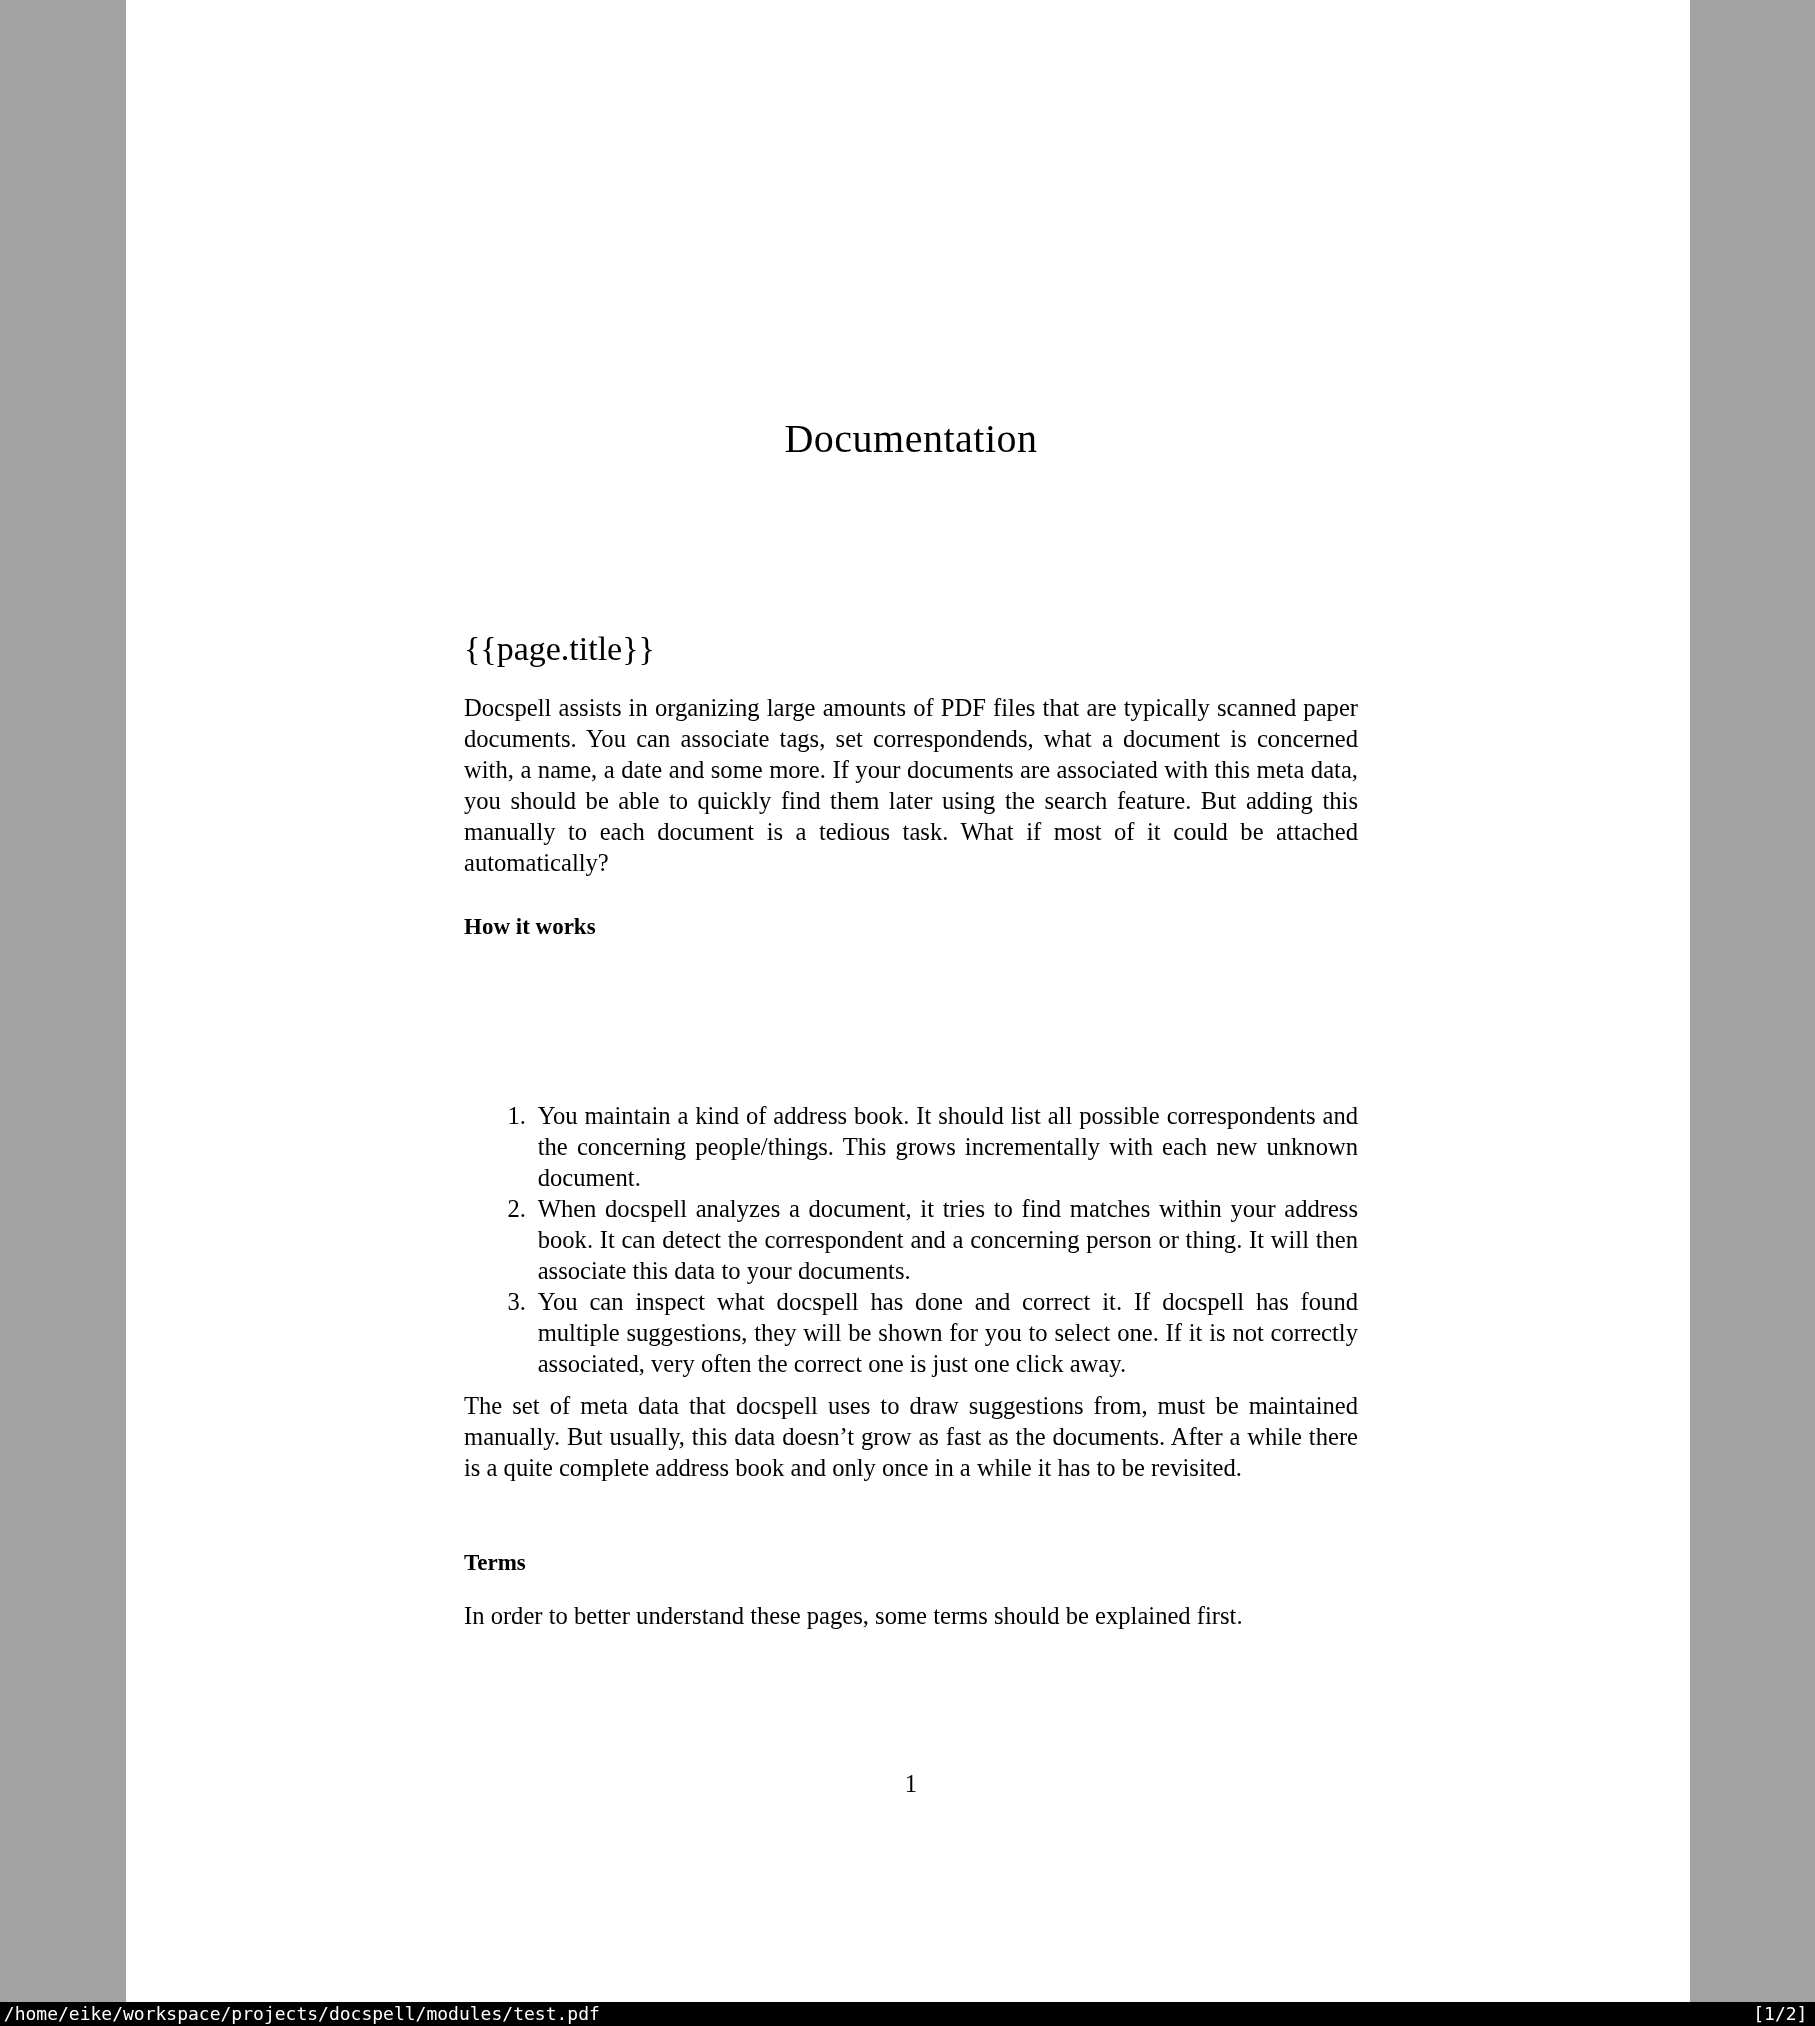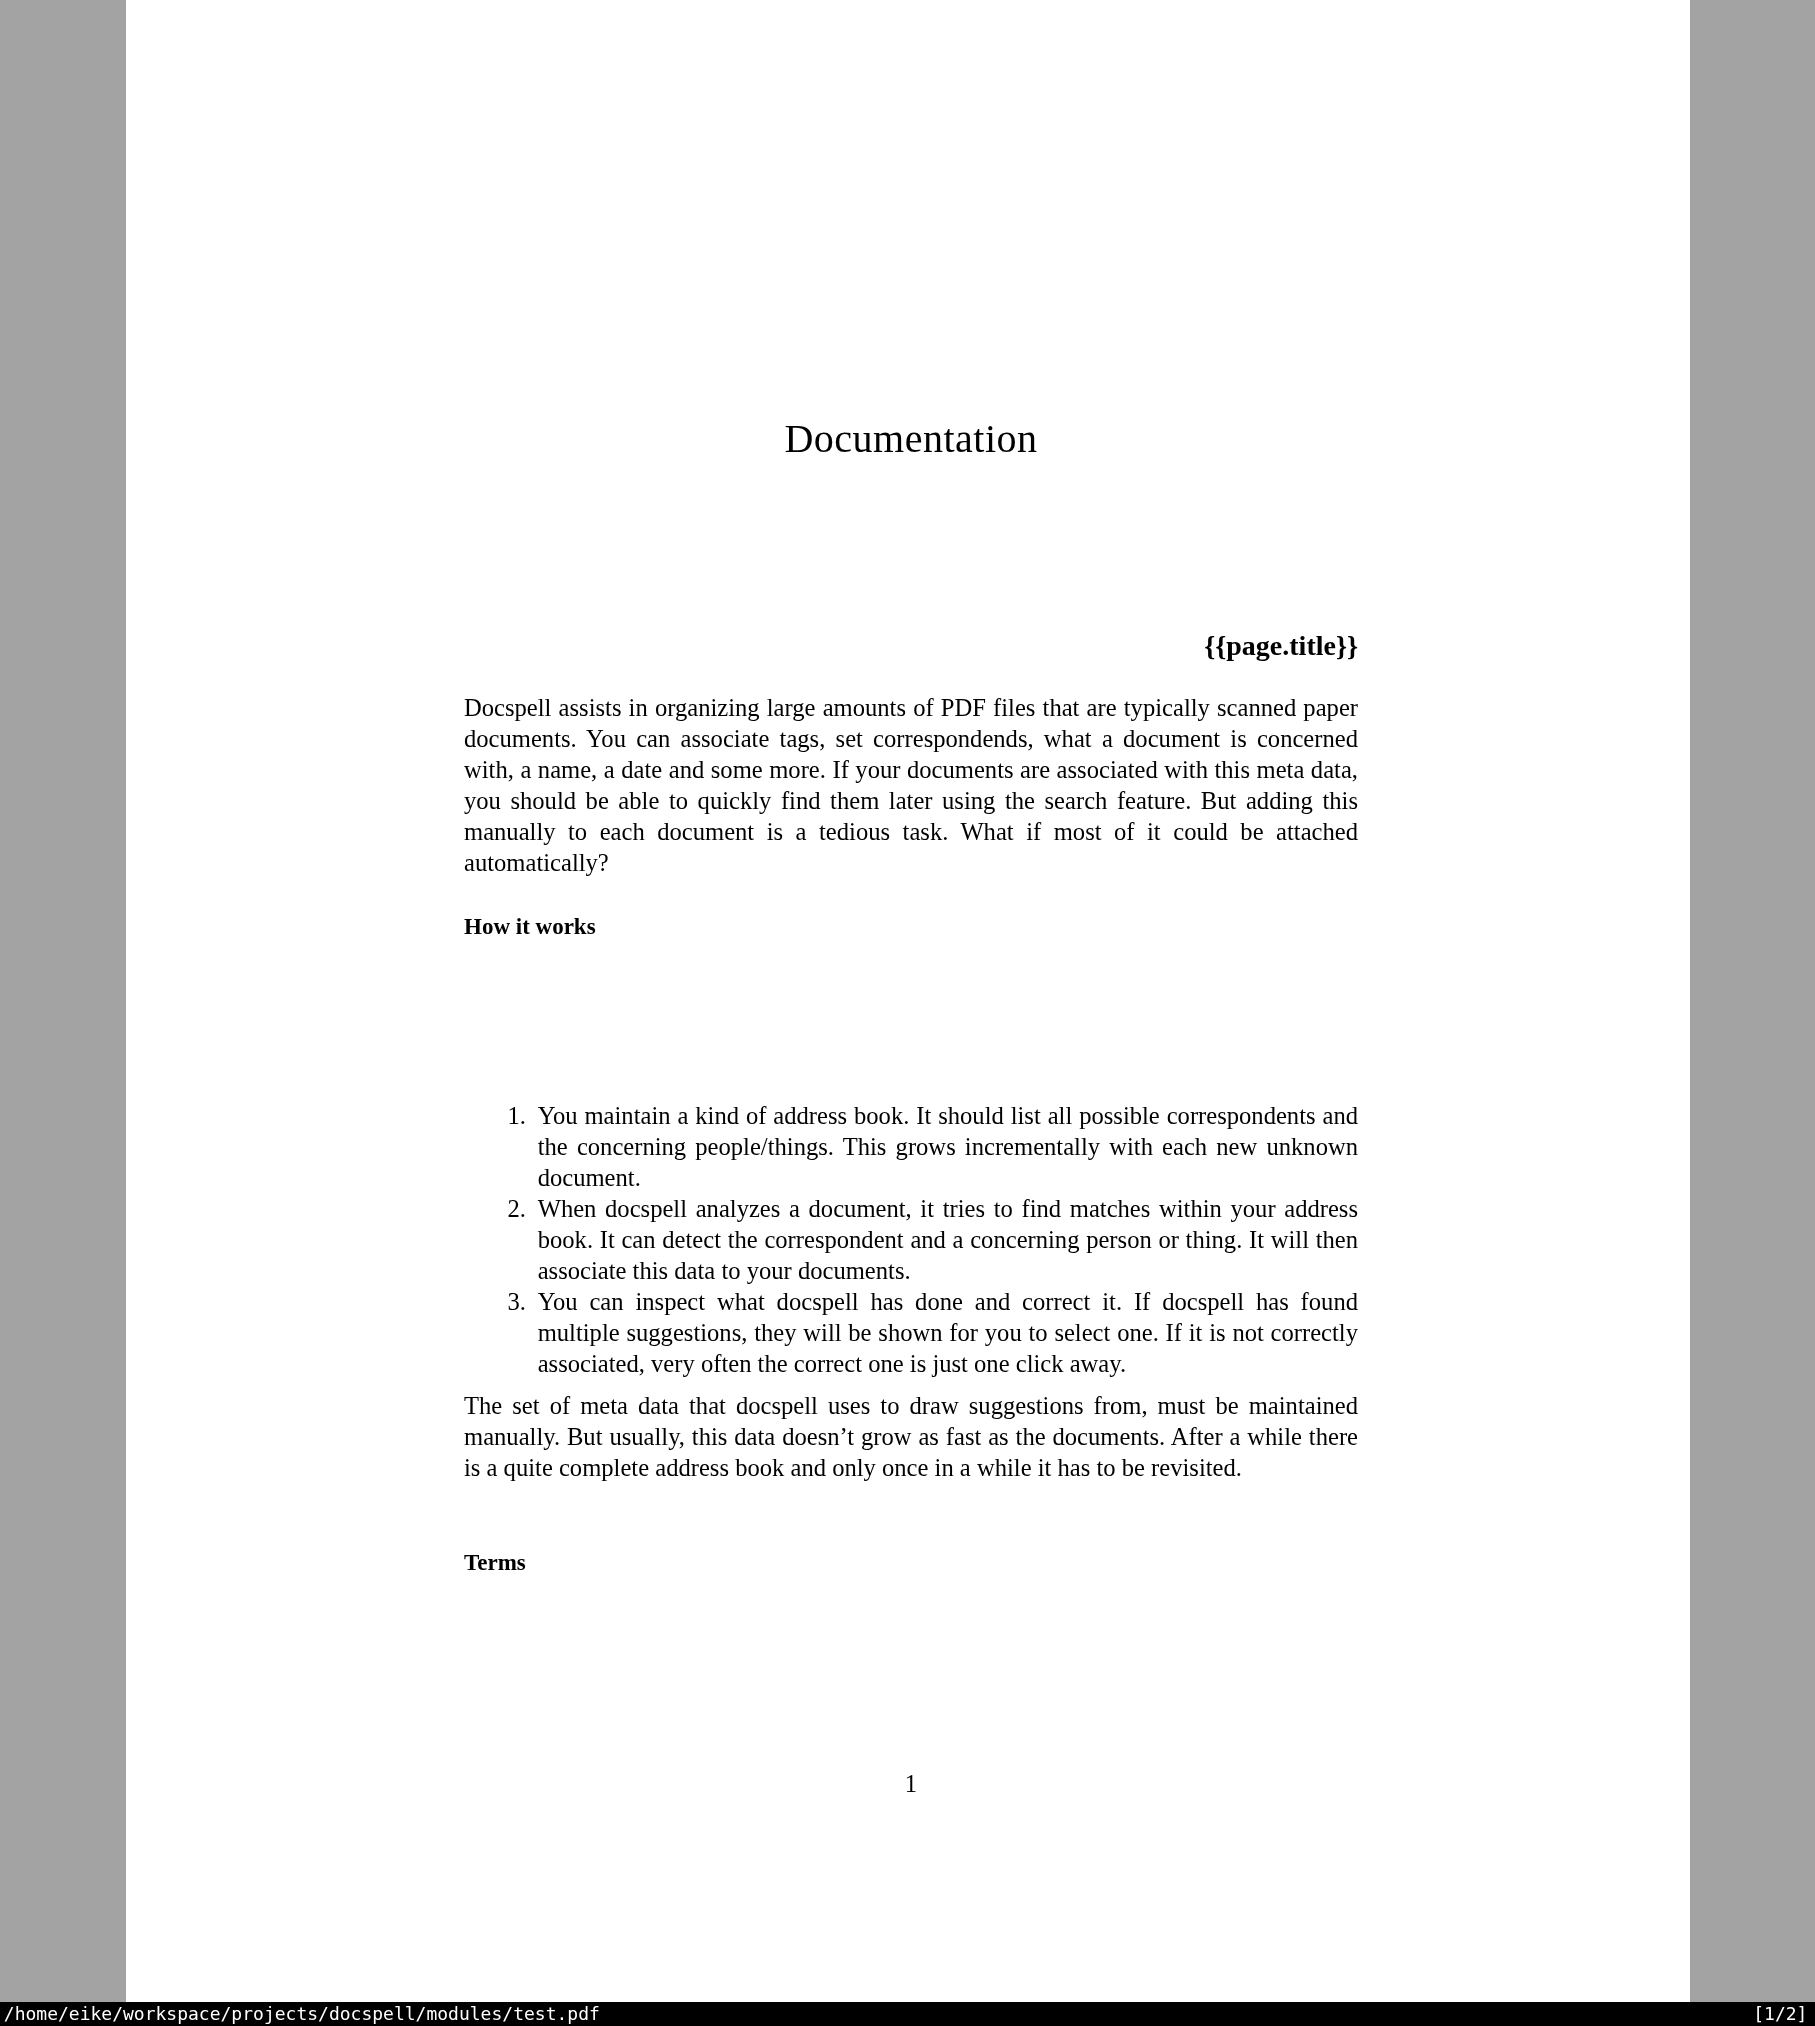--- a/index.html
+++ b/index.html
@@ -26,23 +26,22 @@
 
   .doc-title {
     top: 415px;
     text-align: center;
     font-size: 40px;
     font-weight: normal;
     letter-spacing: 0.5px;
   }
   .sec-heading {
     top: 630px;
-    font-size: 28px;
-    font-weight: bold;
-    text-align: right;
+    font-size: 34px;
+    font-weight: normal;
   }
   .sub-heading {
     font-size: 23px;
     font-weight: bold;
   }
   .h-works { top: 914px; }
   .h-terms { top: 1550px; }
 
   .body-text {
     font-size: 24.6px;
@@ -109,20 +108,21 @@
     <ol class="num-list">
       <li>You maintain a kind of address book. It should list all possible correspondents and the concerning people/things. This grows incrementally with each new unknown document.</li>
       <li>When docspell analyzes a document, it tries to find matches within your address book. It can detect the correspondent and a concerning person or thing. It will then associate this data to your documents.</li>
       <li>You can inspect what docspell has done and correct it. If docspell has found multiple suggestions, they will be shown for you to select one. If it is not correctly associated, very often the correct one is just one click away.</li>
     </ol>
 
     <p class="body-text para3">The set of meta data that docspell uses to draw suggestions from, must be maintained manually. But usually, this data doesn’t grow as fast as the documents. After a while there is a quite complete address book and only once in a while it has to be revisited.</p>
 
     <h3 class="sub-heading h-terms">Terms</h3>
 
+    <p class="body-text para4">In order to better understand these pages, some terms should be explained first.</p>
 
     <div class="page-number">1</div>
   </div>
 
   <div class="statusbar">
     <span class="sb-left">/home/eike/workspace/projects/docspell/modules/test.pdf</span>
     <span class="sb-right">[1/2]</span>
   </div>
 
 </div>

